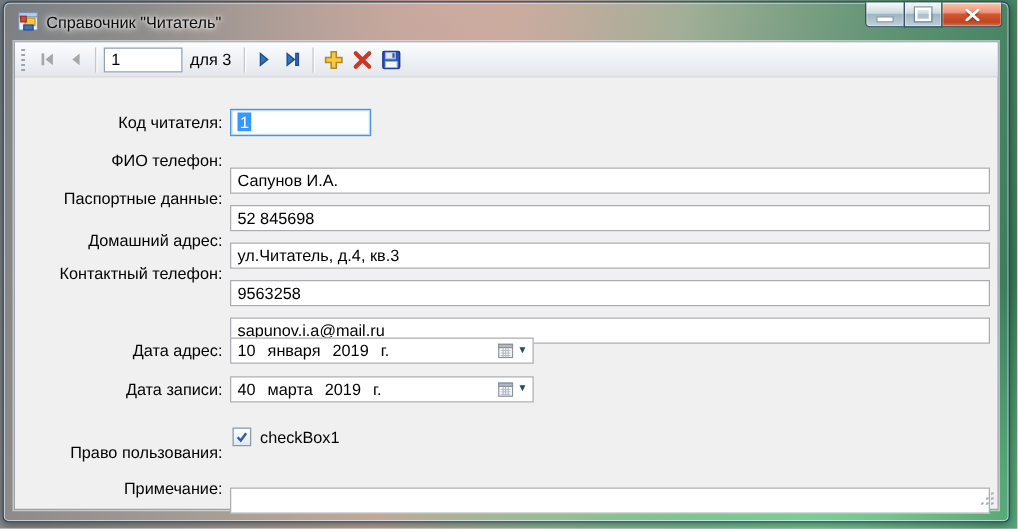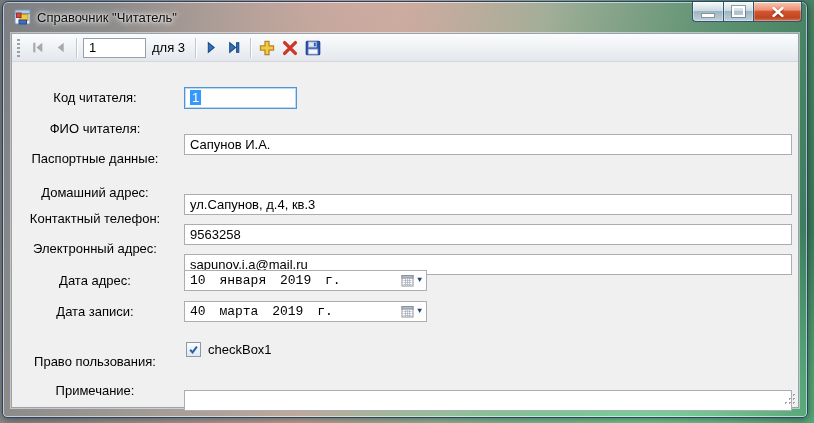--- a/index.html
+++ b/index.html
@@ -62,28 +62,28 @@
     background:repeating-linear-gradient(180deg,#9ba2ab 0 2px,transparent 2px 4px);
   }
   .tbtn{width:23px;height:23px;display:flex;align-items:center;justify-content:center;border-radius:3px;}
   .tsep{width:1px;height:20px;background:#c3c7cc;box-shadow:1px 0 0 #fff;margin:0 4px;}
   .pos-input{
     width:56px;height:18px;border:1px solid #94a0ab;background:#fff;
     font-family:"Liberation Sans",sans-serif;font-size:13px;padding:0 0 0 5px;margin:0 2px;
   }
   .count-label{margin:0 6px 0 4px;white-space:nowrap;}
   
-  .row-label{position:absolute;width:166px;left:0;text-align:center;white-space:nowrap;}
+  .row-label{position:absolute;width:166px;left:0;text-align:right;white-space:nowrap;}
   .tb{
     position:absolute;left:172px;height:19px;background:#fff;border:1px solid #abadb3;
     line-height:19px;padding-left:5px;white-space:nowrap;overflow:hidden;
   }
   .tb.full{width:601px;margin-top:16px;}
   .tb.small{width:106px;height:20px;border:1px solid #4f96d8;box-shadow:inset 0 0 0 1px #bcd9f2;line-height:20px;}
-  .tb.date{width:236px;font-family:Liberation Mono, monospace;}
+  .tb.date{width:236px;}
   .sel{background:#3399ff;color:#fff;padding:0 2px;}
   .datetext{word-spacing:6px;}
   .dp-btn{position:absolute;right:4px;top:2px;display:flex;align-items:center;}
   .dp-arrow{color:#24466f;font-size:8px;margin-left:3px;line-height:14px;}
   .cb-box{
     position:absolute;left:174px;width:13px;height:13px;border:1px solid #8a98a8;
     background:linear-gradient(180deg,#fdfdfd,#dfe9f2);display:flex;align-items:center;justify-content:center;
   }
   .cb-label{position:absolute;left:196px;white-space:nowrap;text-align:center;}
   
@@ -175,38 +175,40 @@
             <rect x="3.8" y="9" width="8.4" height="4.4" fill="#f4f7fb" stroke="#9fb0cc" stroke-width=".7"></rect>
           </svg>
         </div>
       </div>
 
       <label class="row-label" style="top:56px">Код читателя:</label>
       <div class="tb small" style="top:53px">
         <span class="sel">1</span>
       </div>
 
-      <label class="row-label" style="top:87px">ФИО читателя:</label>
+      <label class="row-label" style="top:87px">ФИО телефон:</label>
       <div class="tb full" style="top:84px">
         <span>Сапунов И.А.</span>
       </div>
 
       <label class="row-label" style="top:117px">Паспортные данные:</label>
+      <div class="tb full" style="top:114px">
+        <span>52 845698</span>
+      </div>
 
       <label class="row-label" style="top:151px">Домашний адрес:</label>
       <div class="tb full" style="top:144px">
-        <span>ул.Сапунов, д.4, кв.3</span>
+        <span>ул.Читатель, д.4, кв.3</span>
       </div>
 
       <label class="row-label" style="top:177px">Контактный телефон:</label>
       <div class="tb full" style="top:174px">
         <span>9563258</span>
       </div>
 
-      <label class="row-label" style="top:207px">Электронный адрес:</label>
       <div class="tb full" style="top:204px">
         <span>sapunov.i.a@mail.ru</span>
       </div>
 
       <label class="row-label" style="top:239px">Дата адрес:</label>
       <div class="tb date" style="top:236px">
         <span class="datetext">10 января 2019 г.</span>
         <span class="dp-btn">
           <svg width="13" height="13" viewBox="0 0 13 13">
             <rect x="1" y="1.5" width="11" height="10.5" fill="#fff" stroke="#8b939e"></rect>

